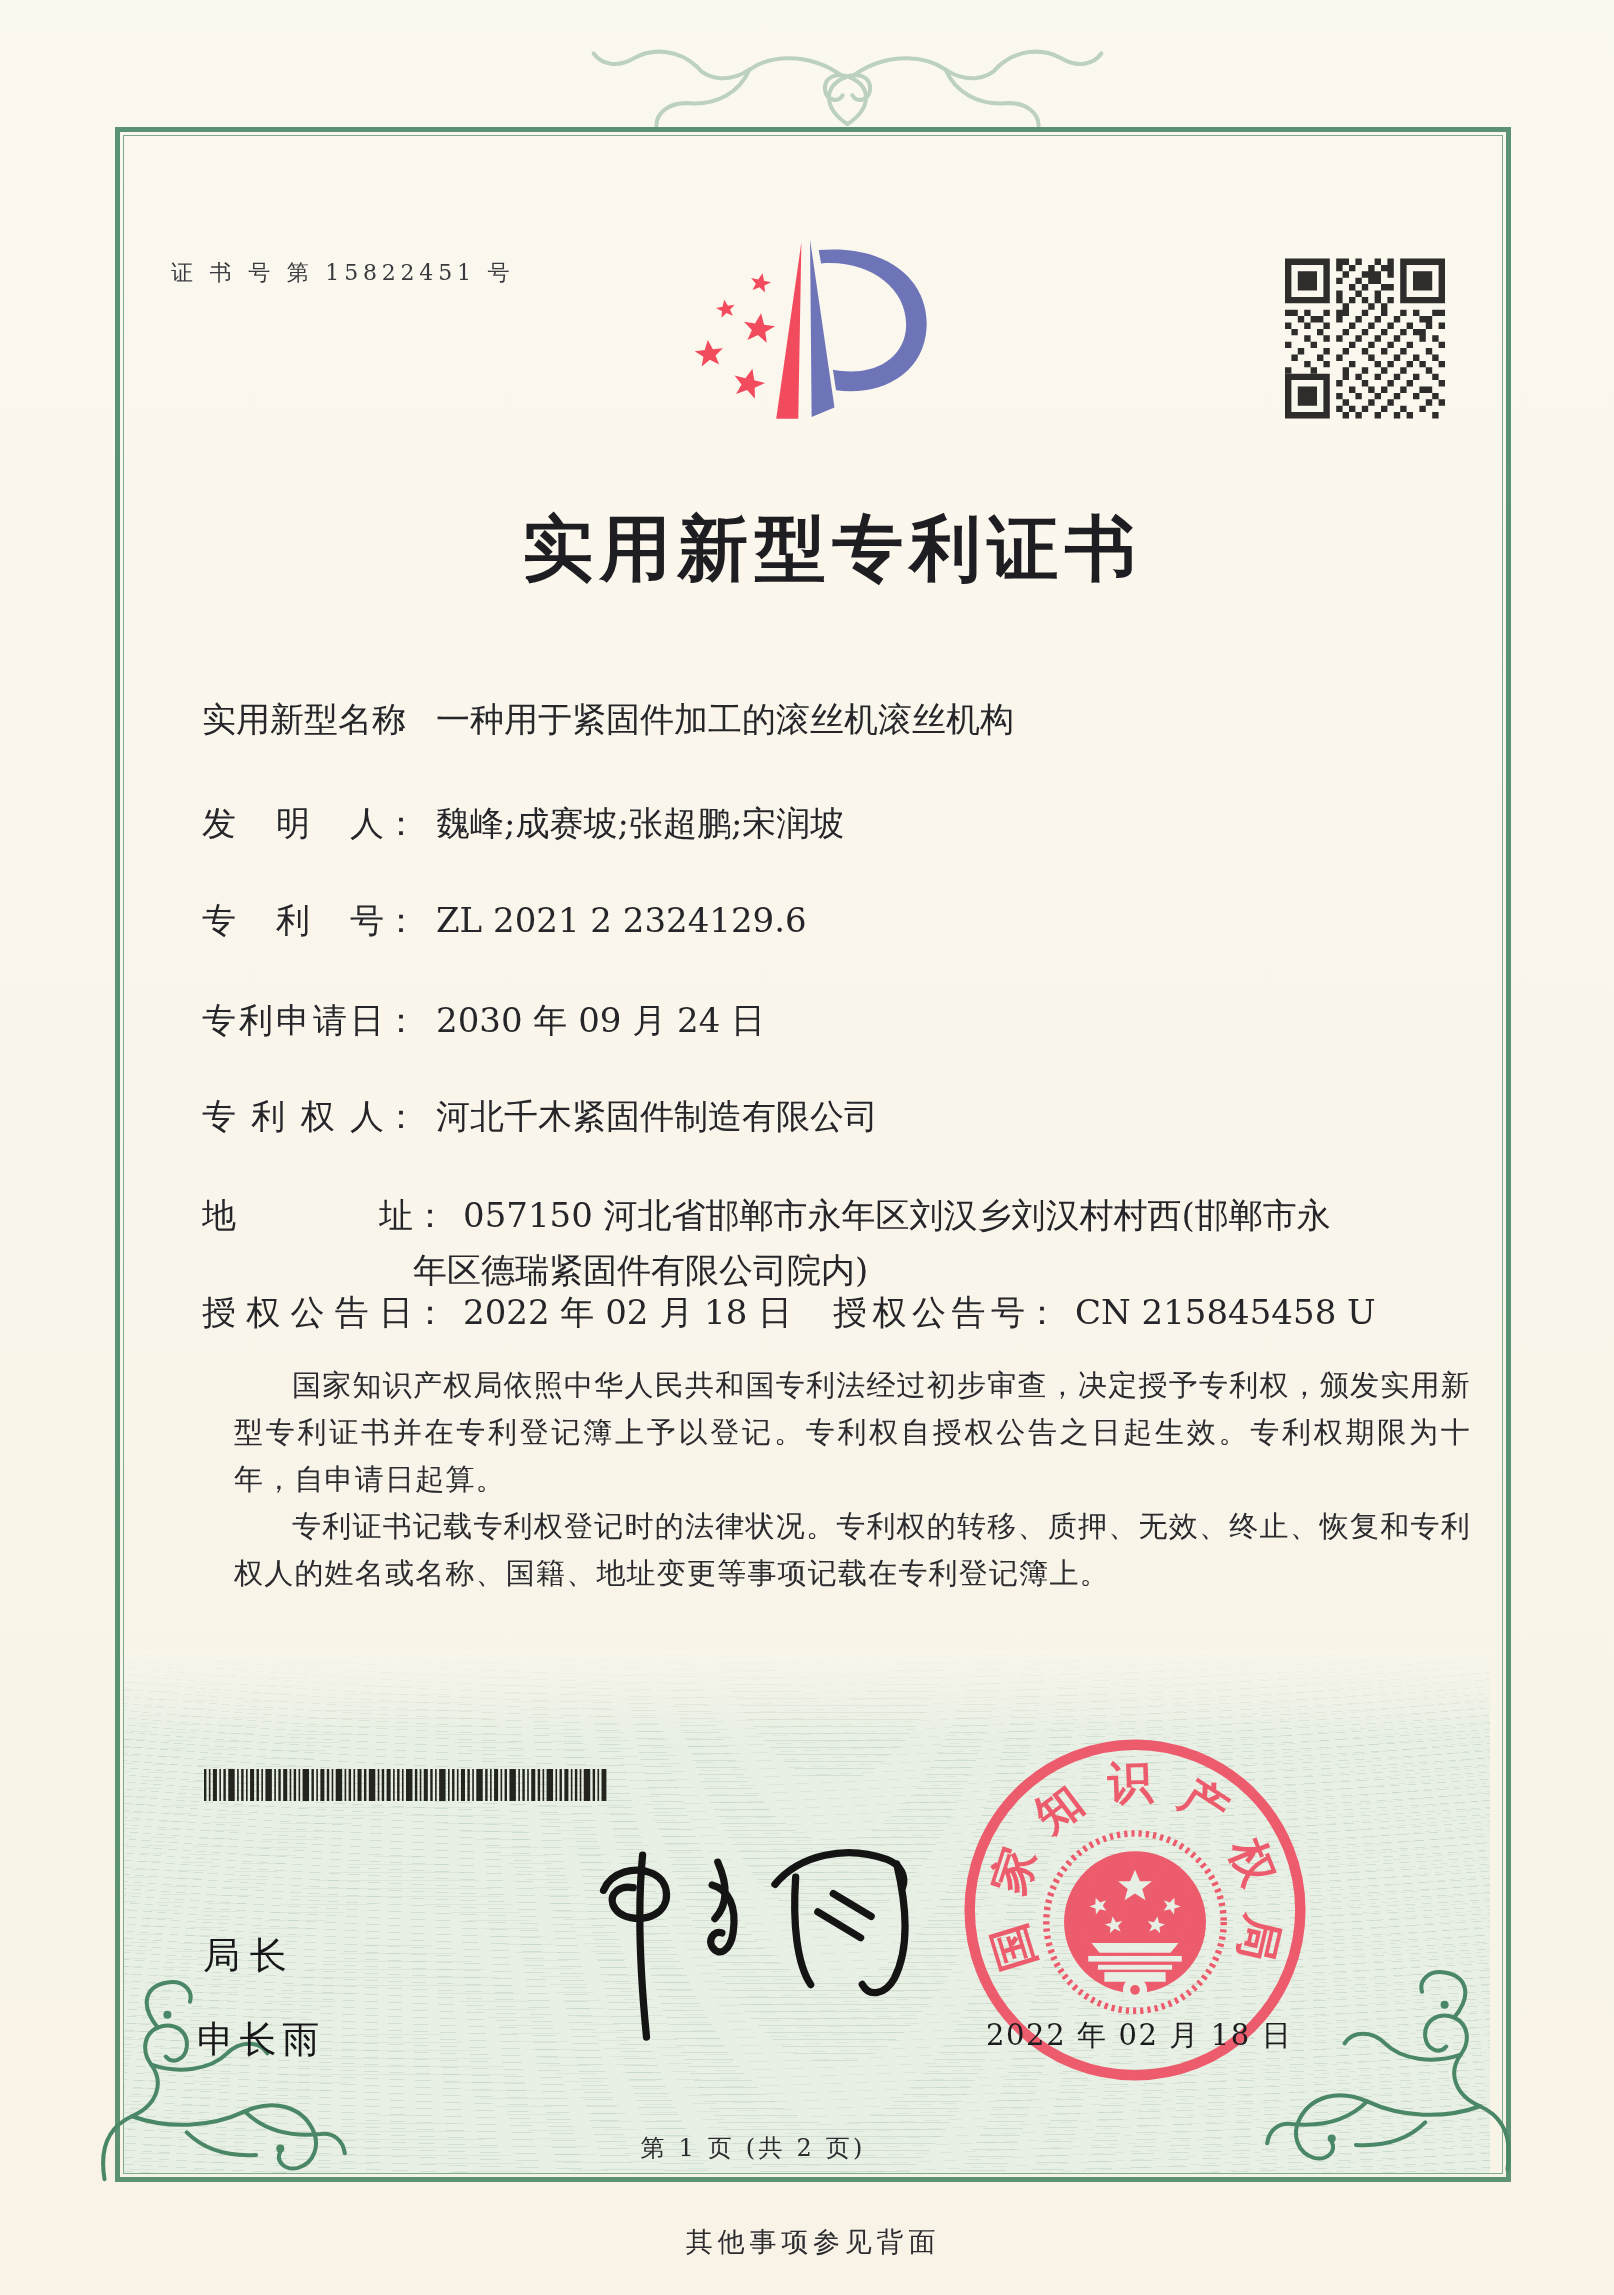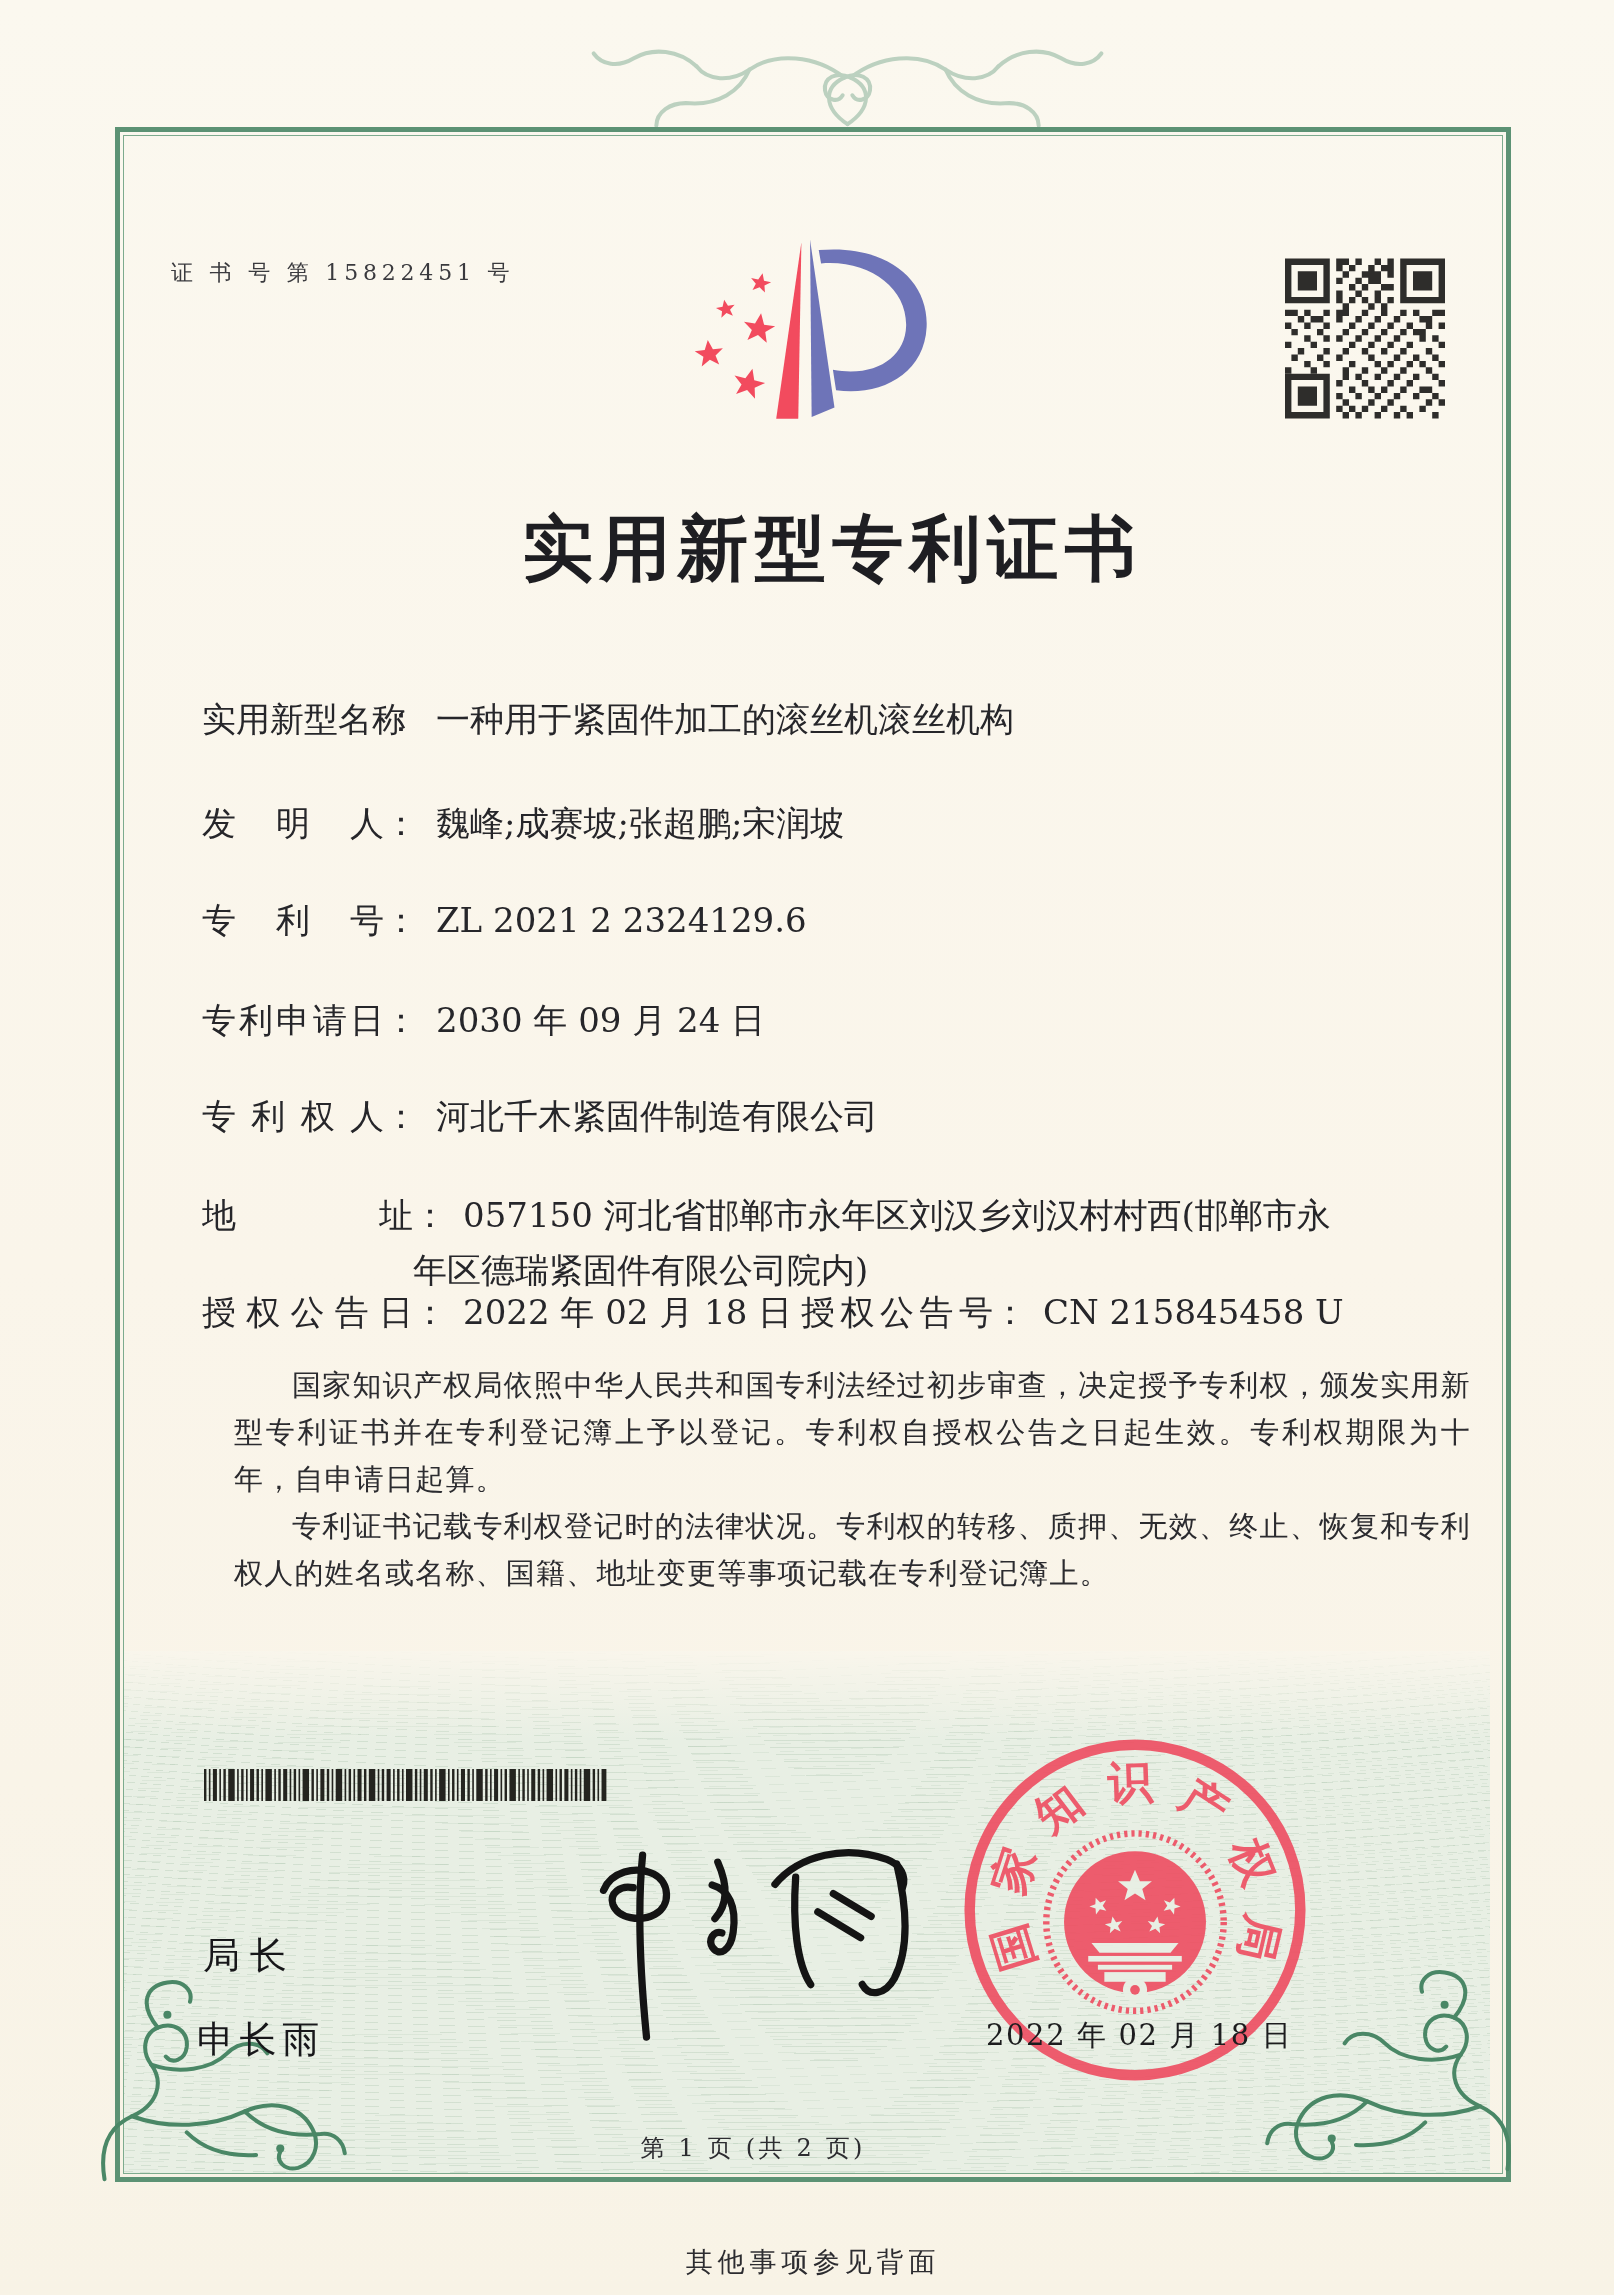--- a/index.html
+++ b/index.html
@@ -17,33 +17,33 @@
     background-image:
       linear-gradient(rgba(250,246,236,.95), rgba(250,246,236,0) 89px),
       repeating-radial-gradient(1937px 694px at 52% -1009px, rgba(134,170,140,.22) 0 1.6px, rgba(255,255,255,0) 1.6px 19.4px),
       repeating-radial-gradient(2099px 726px at 20% -1090px, rgba(134,170,140,.13) 0 1.6px, rgba(255,255,255,0) 1.6px 23.4px);}
   .cert-no{left:171px;top:258px;font-size:22px;letter-spacing:4.8px;color:#3a3a3e;}
   .title{left:115px;top:502px;width:1396px;text-align:center;font-size:71px;
          font-weight:700;letter-spacing:6.5px;text-indent:6.5px;color:#1e1e22;padding-left:16px;}
   .frow{left:202px;white-space:nowrap;font-size:34px;}
   .flabel{display:inline-block;width:182px;text-align:justify;text-align-last:justify;vertical-align:top;}
   .flabel-w{display:inline-block;width:211px;text-align:justify;text-align-last:justify;vertical-align:top;}
-  .flabel-g{display:inline-block;width:192px;text-align:justify;text-align-last:justify;vertical-align:top;}
+  .flabel-g{display:inline-block;width:192px;text-align:justify;text-align-last:justify;vertical-align:top;margin-left:32px;}
   .fvalue{margin-left:18px;}
   .fvalue-w{margin-left:16px;}
   .addr2{margin-left:211px;}
   .addr{line-height:55px;}
   .grant-pair2{position:absolute;left:599px;top:0;white-space:nowrap;}
   .para{left:202px;width:1237px;font-size:29px;line-height:47px;letter-spacing:1.2px;
         text-align:justify;text-indent:58px;color:#2b2b2f;margin-left:32px;}
   .sig-label{left:203px;font-size:37px;letter-spacing:9.7px;color:#17171a;}
   .sig-name{left:197px;font-size:37px;letter-spacing:5.6px;color:#17171a;}
   .seal-date{left:986px;top:2016px;font-size:29px;letter-spacing:1.6px;color:#1c1c1e;z-index:7;}
   .page-info{left:115px;top:2132px;width:1276px;text-align:center;font-size:24px;letter-spacing:3.2px;color:#2c2c30;}
-  .back-note{left:115px;top:2224px;width:1396px;text-align:center;font-size:27px;letter-spacing:4.8px;color:#2c2c30;margin-top:20px;}
+  .back-note{left:115px;top:2224px;width:1396px;text-align:center;font-size:27px;letter-spacing:4.8px;color:#2c2c30;}
   .seal-svg{z-index:5;opacity:.92;}
   .sigsvg{z-index:6;}
   svg{display:block;}
   .seal-char{font-size:56px;font-weight:700;fill:#ee5063;font-family:"DejaVu Serif","Liberation Serif",serif;}
 </style>
 </head>
 <body>
 
 <div class="page">
 

